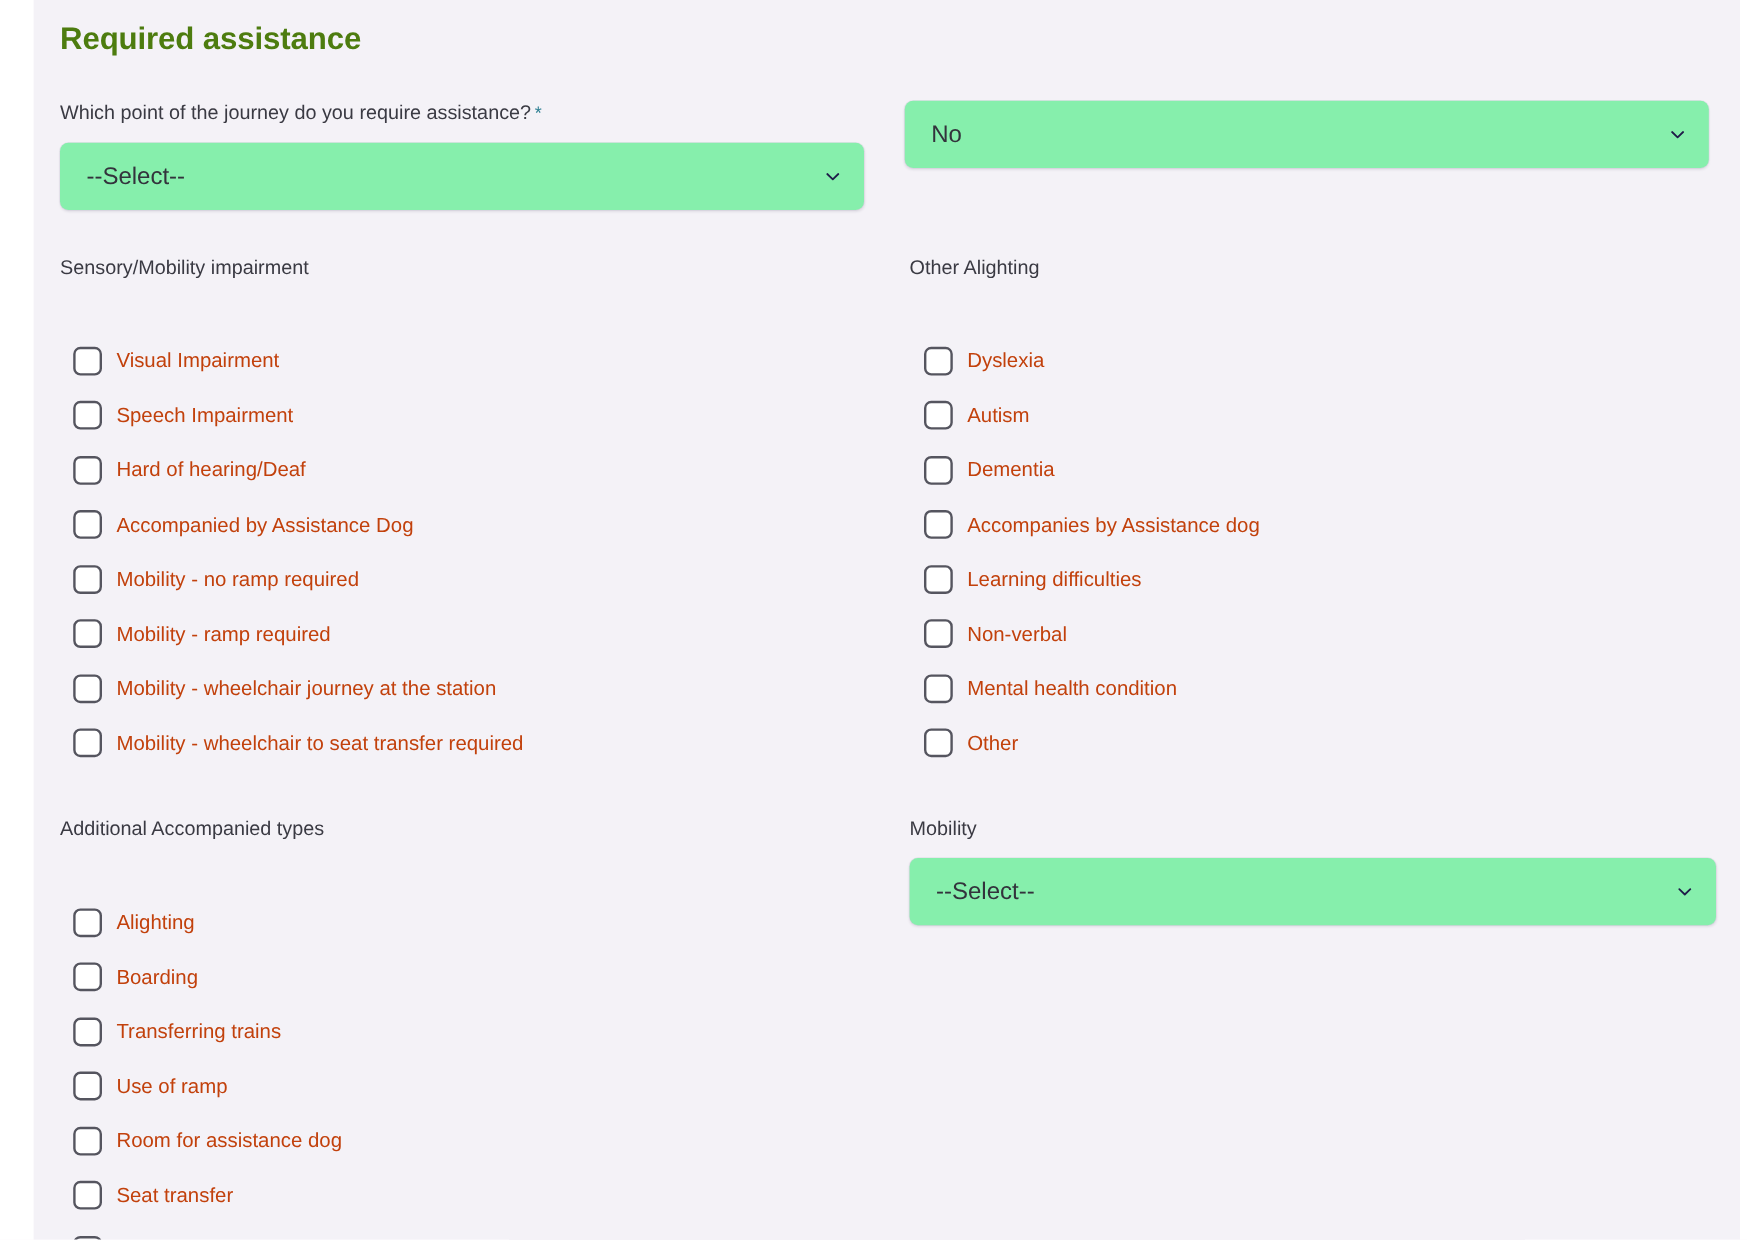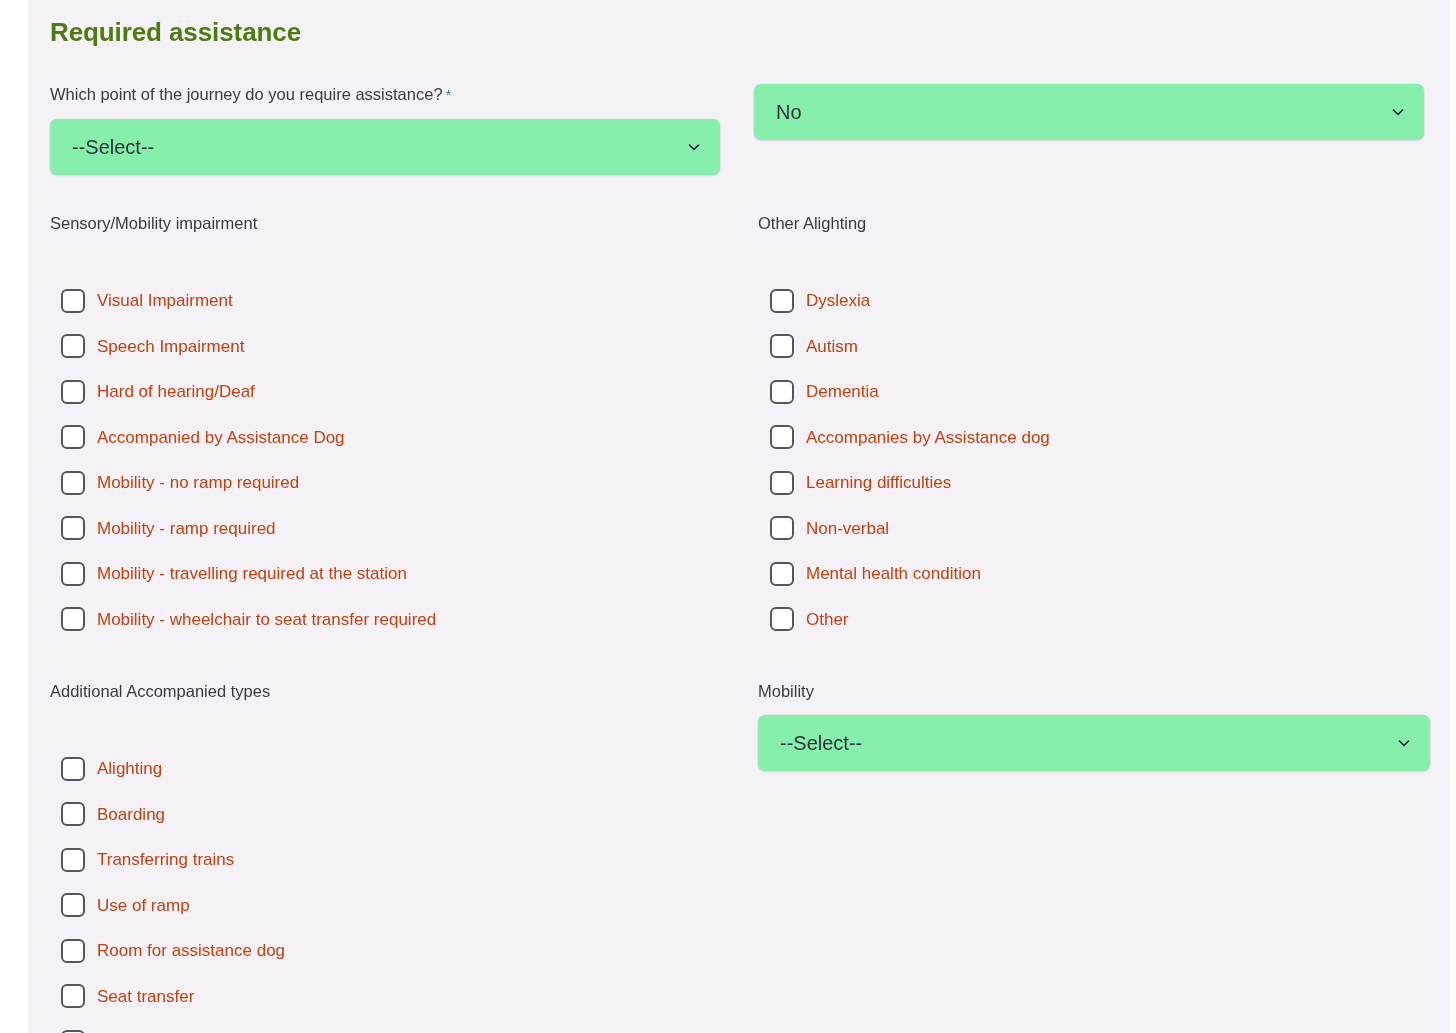--- a/index.html
+++ b/index.html
@@ -220,21 +220,21 @@
             <li class="check-row">
               <span class="cb cb-indent-left cb-gap-left"></span>
               <span class="check-label">Mobility - no ramp required</span>
             </li>
             <li class="check-row">
               <span class="cb cb-indent-left cb-gap-left"></span>
               <span class="check-label">Mobility - ramp required</span>
             </li>
             <li class="check-row">
               <span class="cb cb-indent-left cb-gap-left"></span>
-              <span class="check-label">Mobility - travelling required at the station</span>
+              <span class="check-label">Mobility - wheelchair journey at the station</span>
             </li>
             <li class="check-row">
               <span class="cb cb-indent-left cb-gap-left"></span>
               <span class="check-label">Mobility - wheelchair to seat transfer required</span>
             </li>
           </ul>
       </div>
 
       <div class="block-other">
         <div class="group-label">Other Alighting</div>

